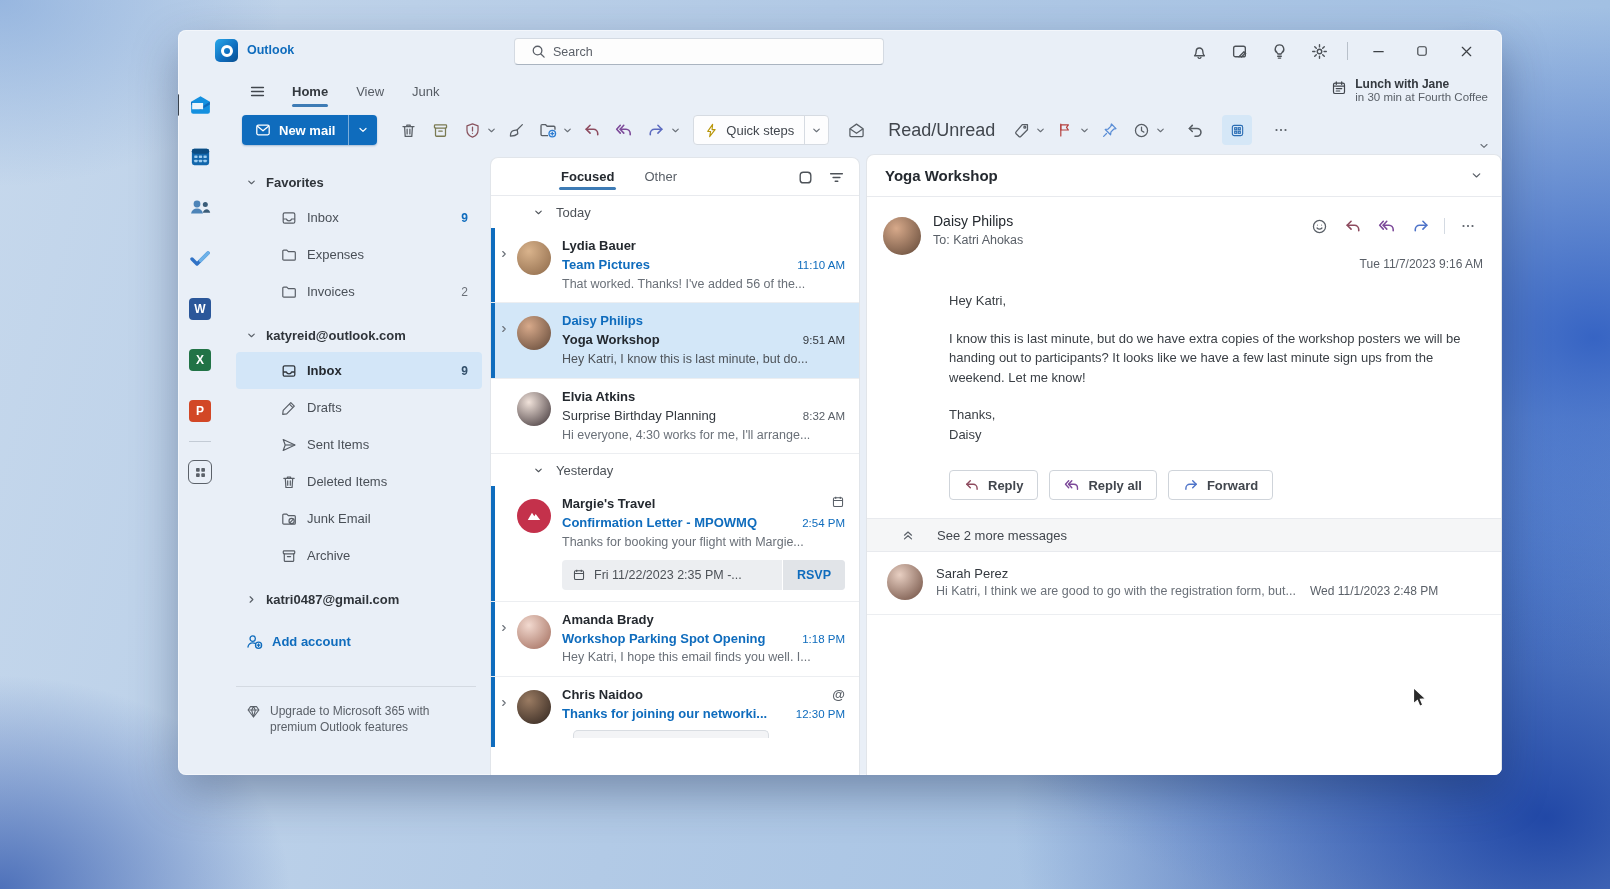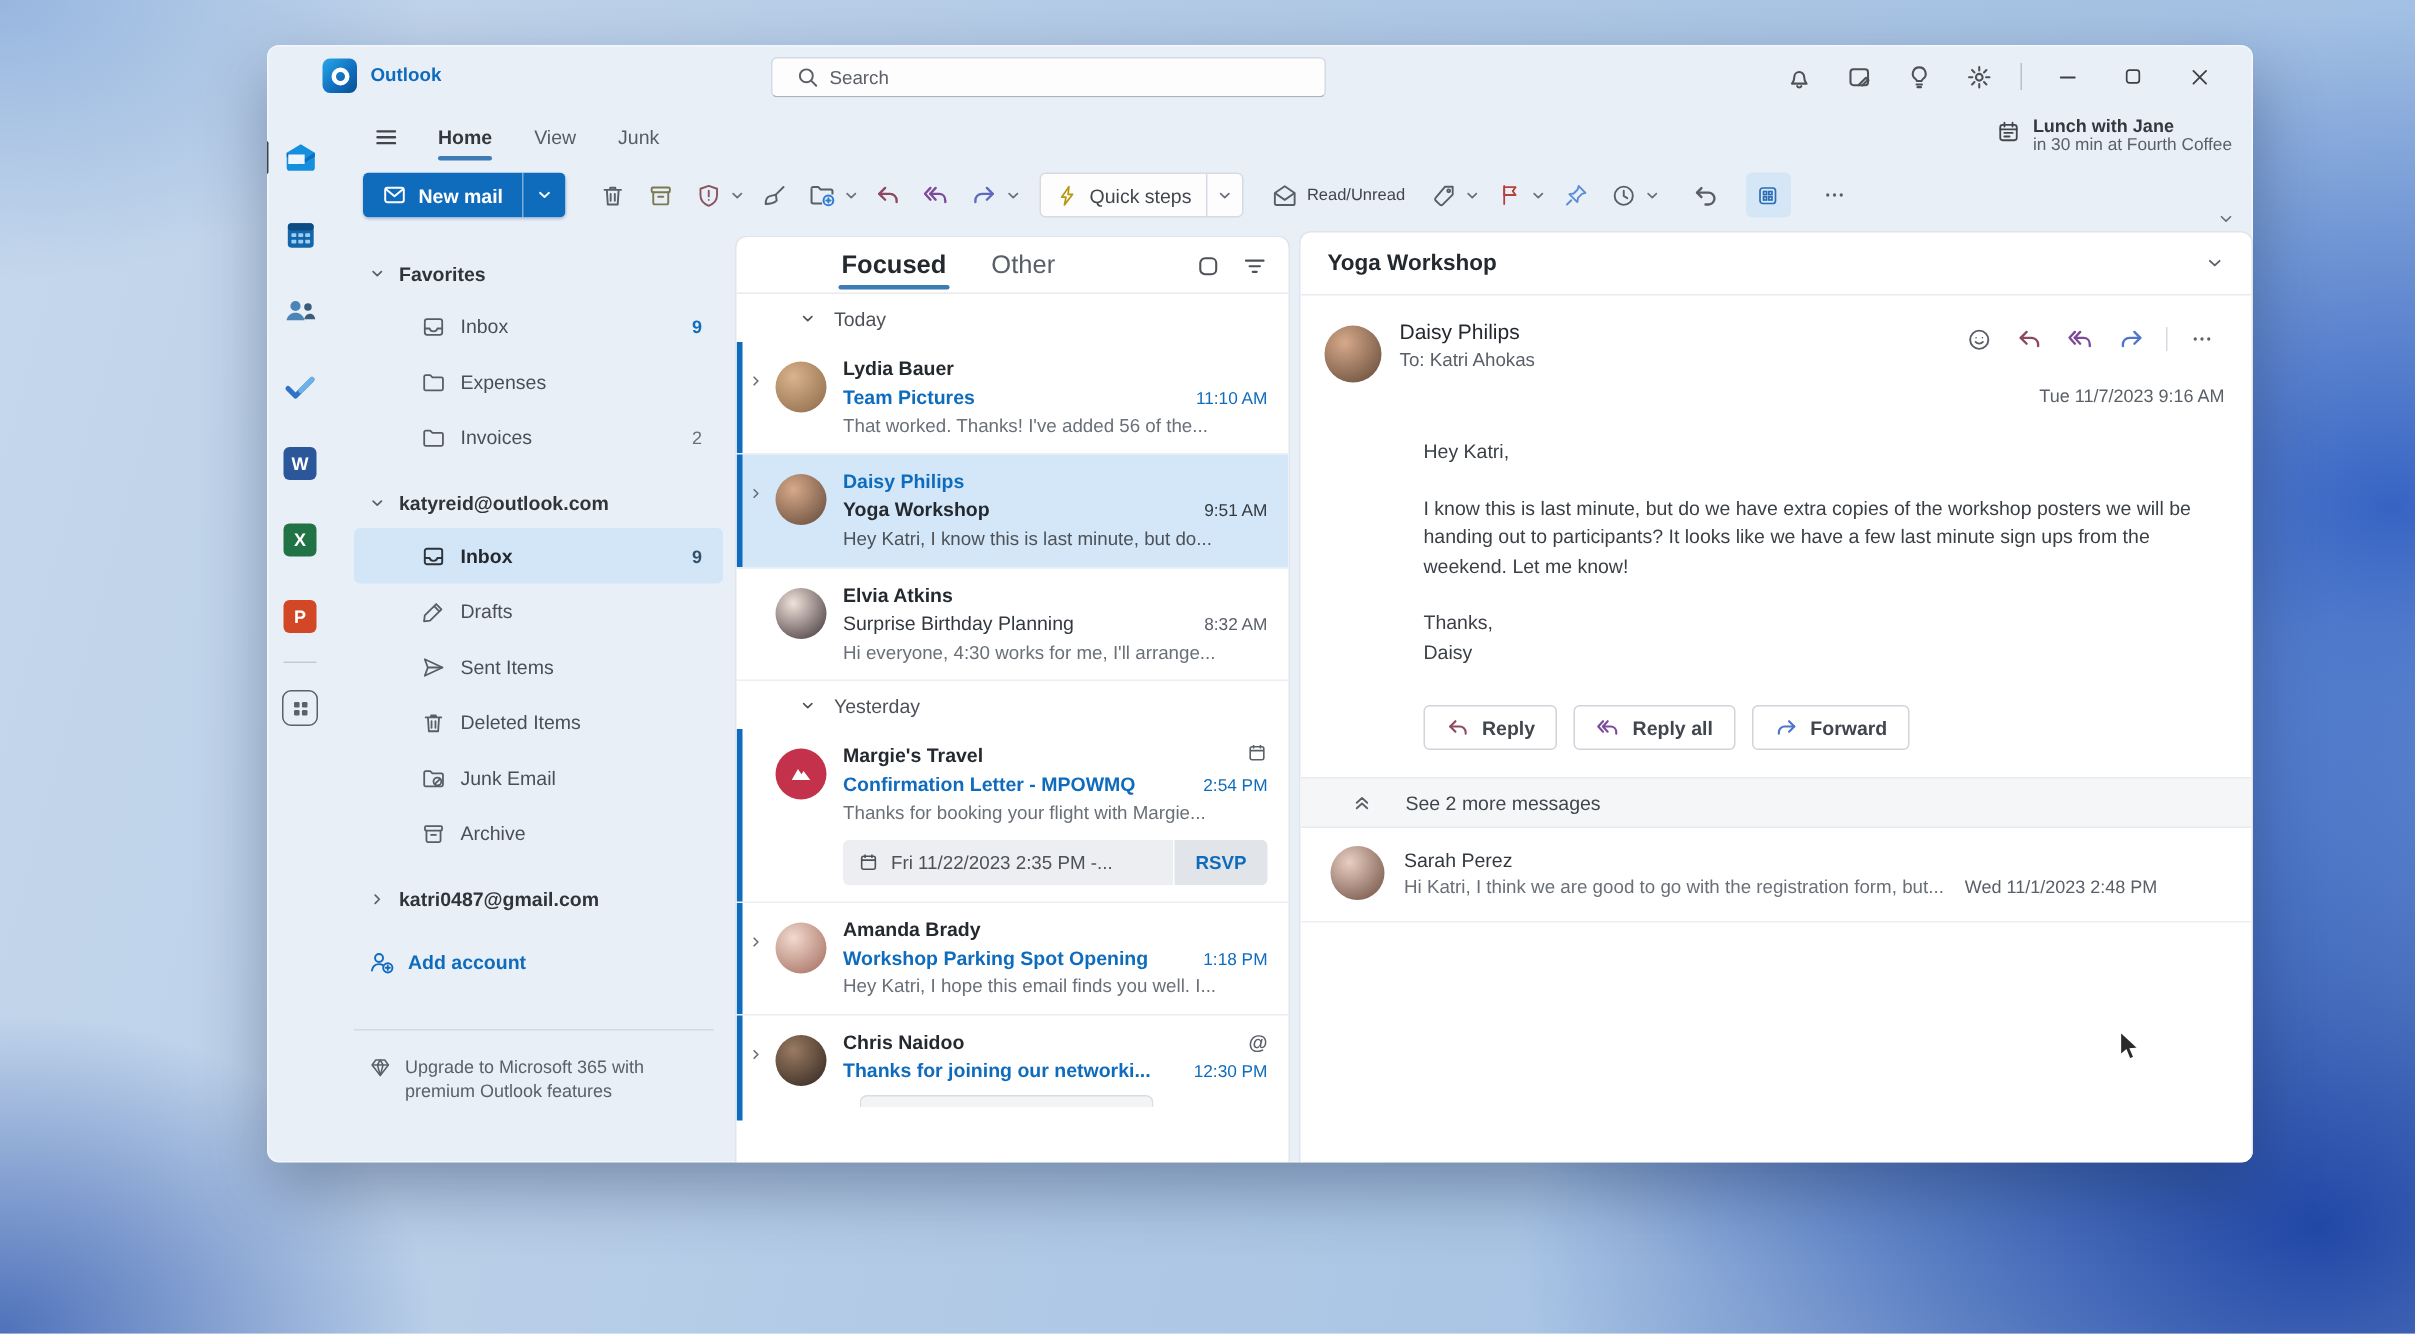--- a/index.html
+++ b/index.html
@@ -71,21 +71,21 @@
     padding:0 13px; font-size:13px; font-weight:bold; }
   .newmail .nm-split { background:#0f6cbd; border-left:1px solid rgba(255,255,255,.45); color:#fff;
     display:flex; align-items:center; padding:0 8px; }
   .t-ic { height:30px; min-width:30px; display:flex; align-items:center; justify-content:center;
     color:#595f66; border-radius:4px; }
   .t-chev { min-width:16px; margin-left:-6px; color:#6a7078; }
   .qs-group { display:flex; align-items:center; height:30px; border:1px solid #d6dbe2; border-radius:4px;
     margin:0 8px; background:#fdfdfe; }
   .qs-main { display:flex; align-items:center; gap:7px; padding:0 10px; font-size:13px; color:#41464d; }
   .qs-chev { border-left:1px solid #d6dbe2; height:100%; display:flex; align-items:center; padding:0 6px; color:#6a7078; }
-  .t-label-btn { display:flex; align-items:center; gap:6px; height:30px; padding:0 9px; font-size:11px;
+  .t-label-btn { display:flex; align-items:center; gap:23px; height:30px; padding:0 9px; font-size:18px;
     color:#41464d; border-radius:4px; }
   .grid-btn { background:#d5e7f7; color:#2a6db4; border-radius:4px; margin-left:10px; }
   .ribbon-collapse { position:absolute; right:12px; bottom:2px; color:#6a7078; }
 
   
   .panes { flex:1; display:flex; overflow:hidden; }
 
   
   .folderpane { width:268px; flex:none; padding-top:8px; font-size:13px; color:#3b4046; overflow:hidden;
     display:flex; flex-direction:column; }
@@ -103,21 +103,21 @@
   .add-acct { display:flex; align-items:center; gap:9px; height:38px; padding-left:24px;
     color:#0f6cbd; font-weight:bold; margin-top:4px; }
   .fp-div { height:1px; background:#d4dae2; margin:26px 14px 0 14px; }
   .upgrade { display:flex; gap:9px; padding:16px 30px 0 24px; color:#5a6068; font-size:12px; line-height:1.35; }
 
   
   .msglist { width:370px; flex:none; background:#fff; border-radius:8px 8px 0 0; margin-top:3px;
     border:1px solid #e1e5ea; border-bottom:none; overflow:hidden; display:flex; flex-direction:column; }
   .ml-tabs { position:relative; height:38px; display:flex; align-items:center; padding-left:68px; gap:26px;
     border-bottom:1px solid #e8eaee; flex:none; }
-  .ml-tab { position:relative; font-size:17px; color:#5a6068; padding:8px 2px; }
+  .ml-tab { position:relative; font-size:13px; color:#5a6068; padding:8px 2px; }
   .ml-tab.active { color:#24292f; font-weight:bold; }
   .ml-tab.active::after { content:""; position:absolute; left:0; right:0; bottom:2px; height:3px;
     border-radius:2px; background:#3d7bb5; }
   .ml-actions { position:absolute; right:14px; top:0; height:38px; display:flex; align-items:center; gap:14px; color:#4d5258; }
   .ml-scroll { flex:1; overflow:hidden; }
   .grp { display:flex; align-items:center; gap:12px; height:32px; padding-left:42px; color:#4d5258; font-size:13px; }
   .row { position:relative; display:flex; padding:9px 10px 9px 0; border-bottom:1px solid #eceef1; }
   .row .bar { position:absolute; left:0; top:0; bottom:0; width:4px; background:transparent; }
   .row.unread .bar { background:#0f6cbd; }
   .row.sel { background:#d3e7f8; }

